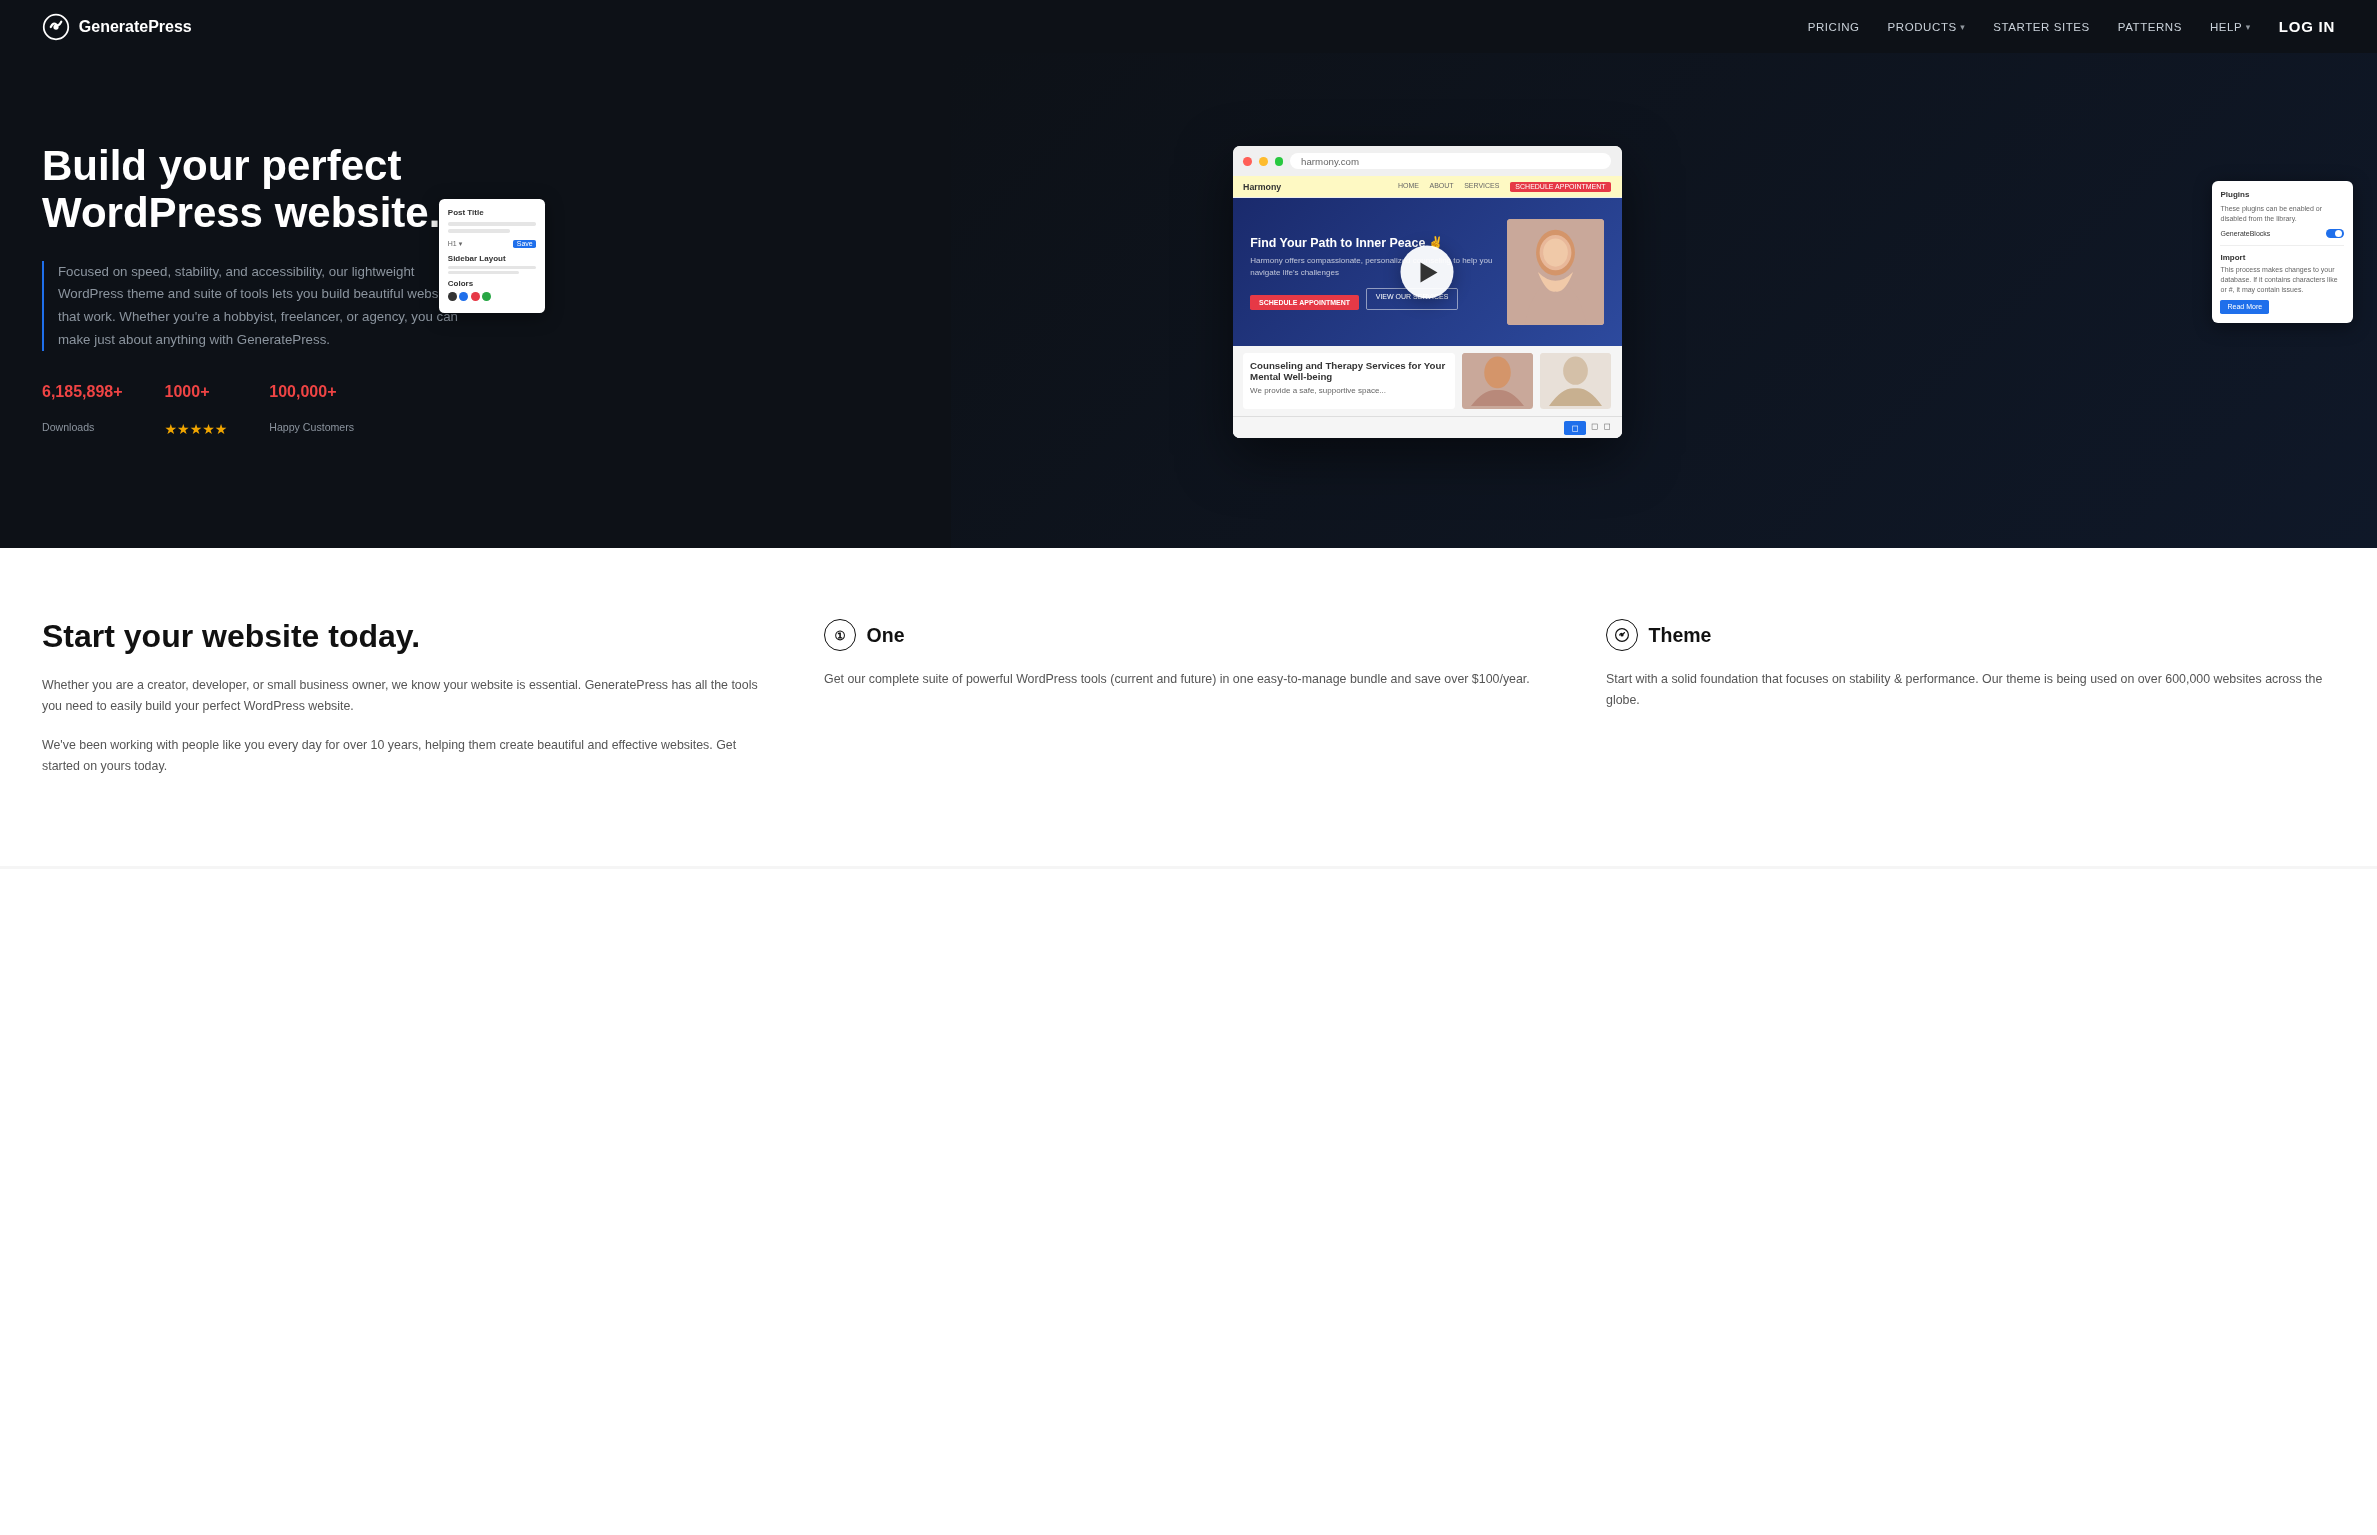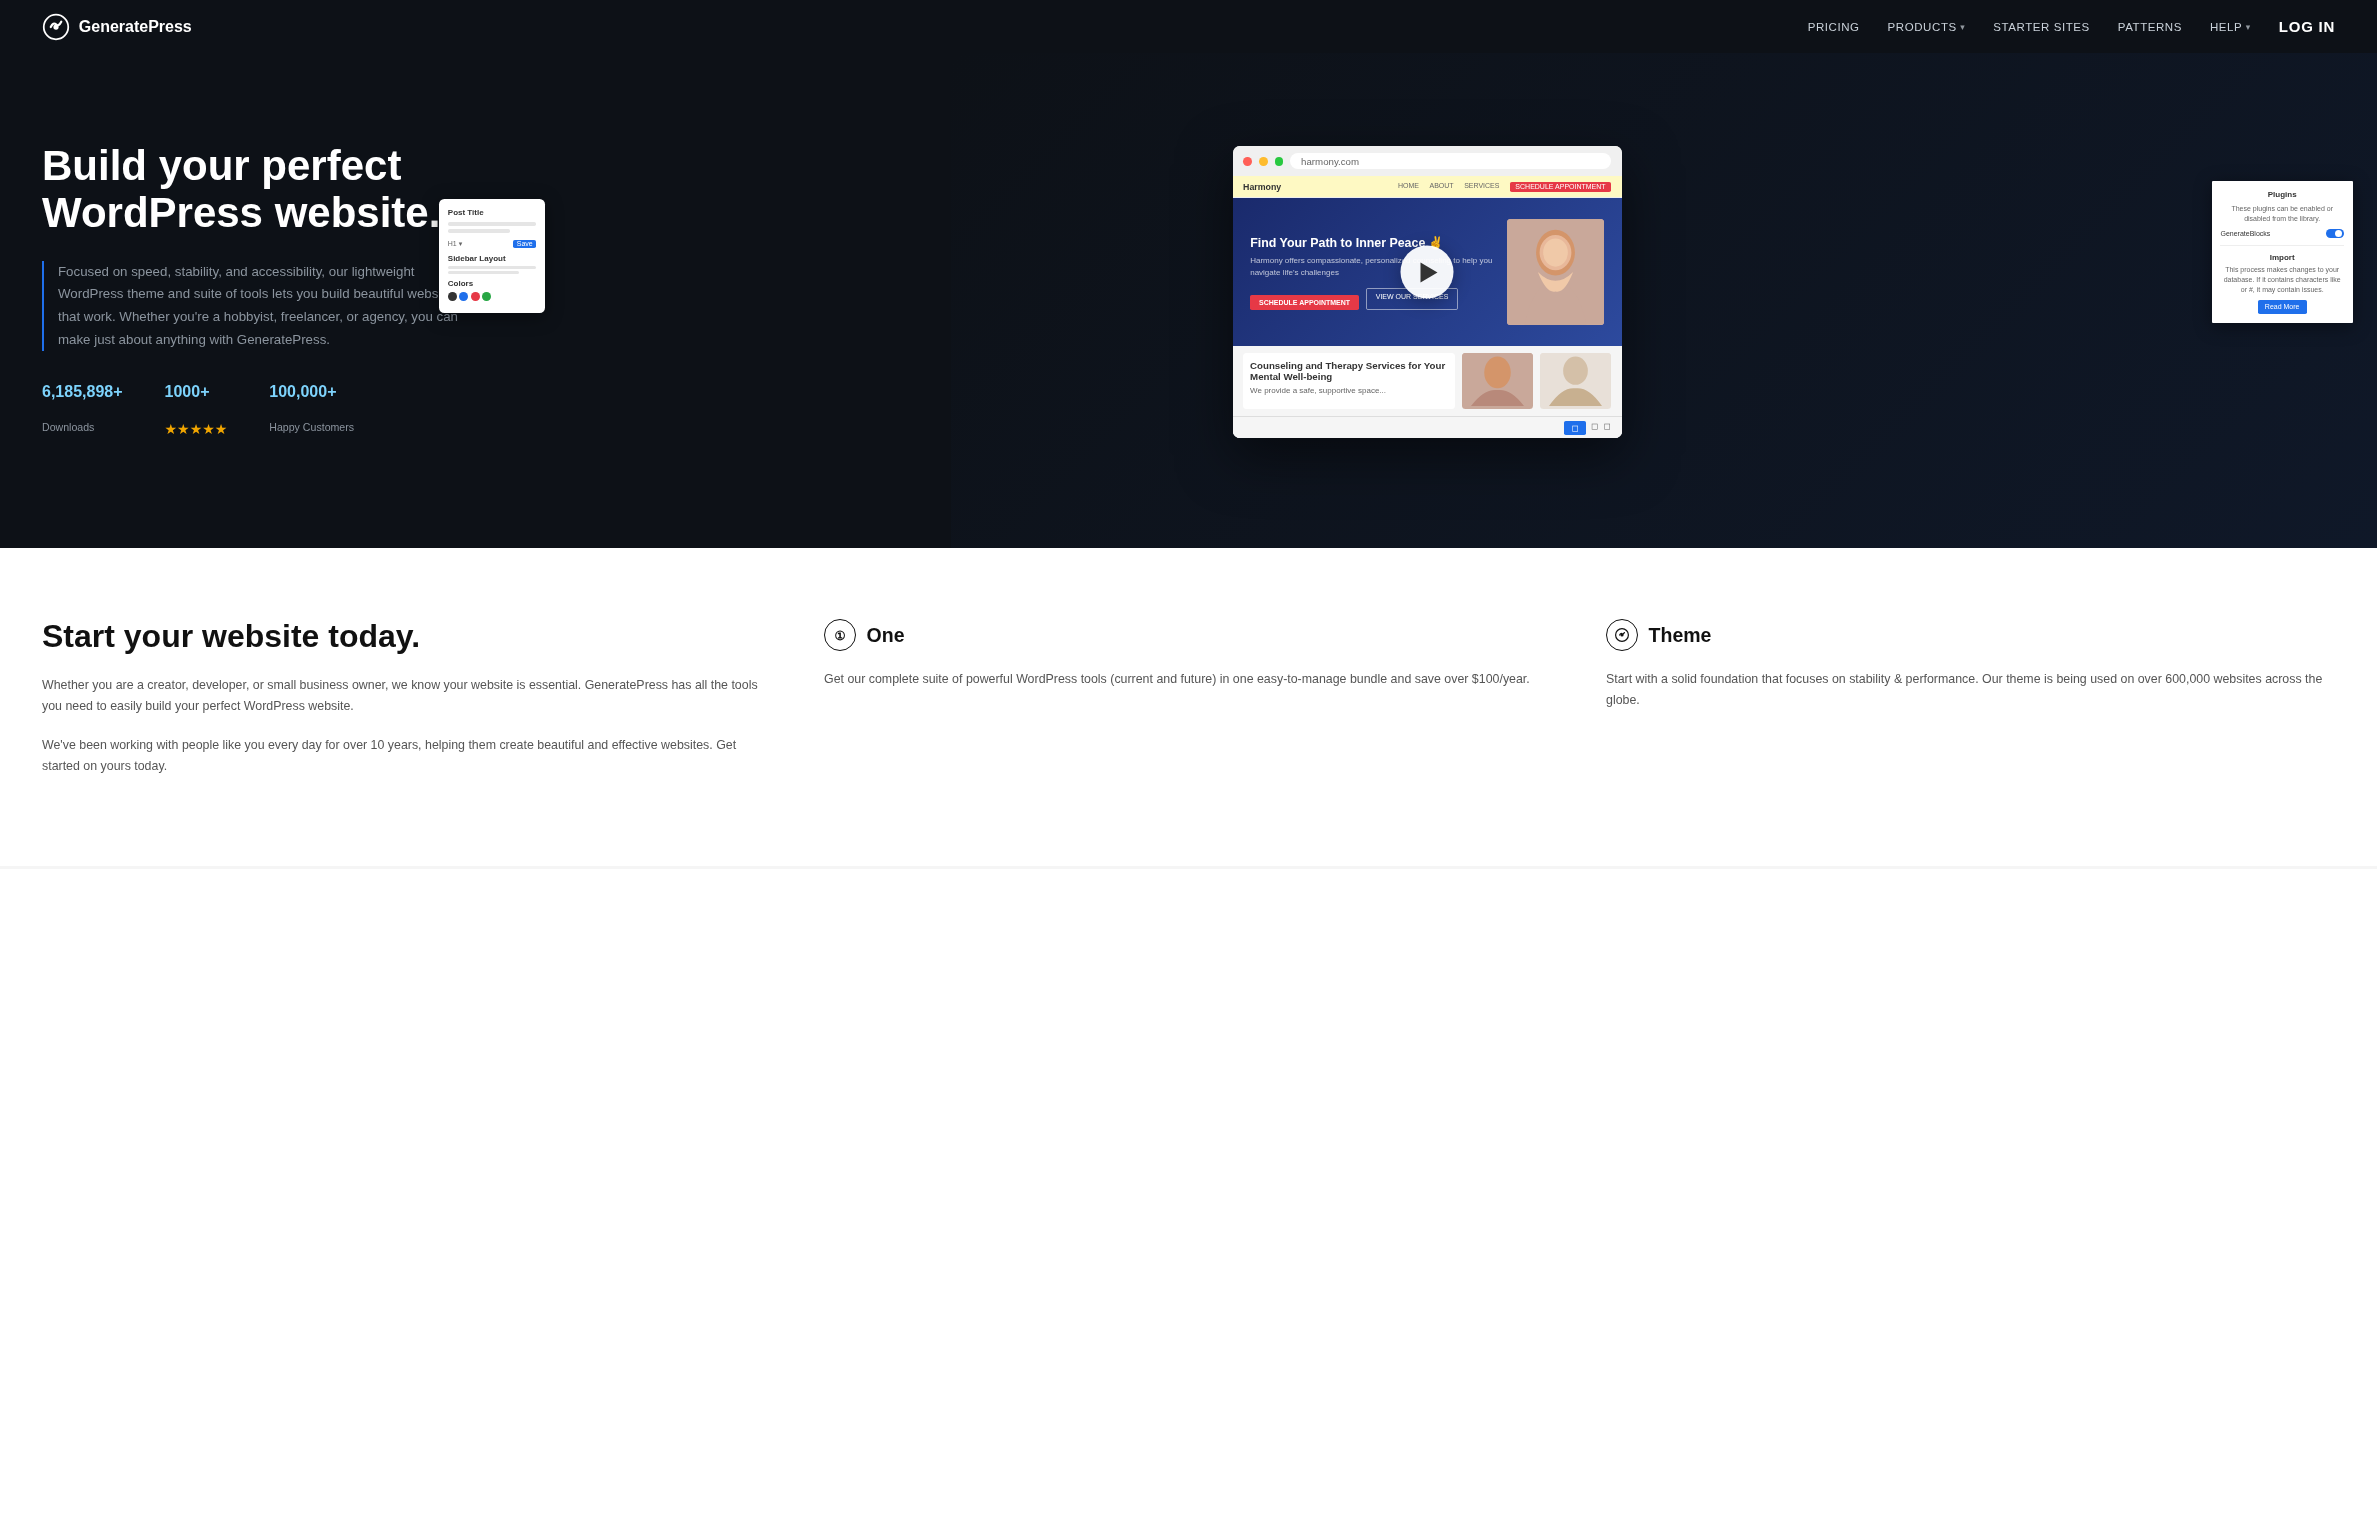--- a/index.html
+++ b/index.html
@@ -114,21 +114,21 @@
       display: flex;
       align-items: center;
       gap: 7px;
     }
     .hero-stats {
       display: flex;
       gap: 42px;
     }
     .stat-item {}
     .stat-number {
-      color: #7dd3fc;
+      color: #ef4444;
       font-size: 16px;
       font-weight: 700;
       margin-bottom: 20px;
     }
     .stat-label {
       color: #8b949e;
       font-size: 10.6px;
     }
     .stat-stars {
       color: #f0a500;
@@ -479,21 +479,21 @@
         </div>
 
         <div style="background:#f5f5f5;padding:3.5px 10.6px;display:flex;justify-content:flex-end;gap:5.3px;border-top:0.9px solid #ddd;">
           <span style="font-size:8.8px;background:#1f6feb;color:#fff;padding:1.8px 7px;border-radius:1.8px;">◻</span>
           <span style="font-size:8.8px;color:#666;">◻</span>
           <span style="font-size:8.8px;color:#666;">◻</span>
         </div>
       </div>
     </div>
 
-    <div class="mockup-admin-panel" style="position:absolute;right:-17.7px;top:35px;background:#fff;border-radius:1px;width:141px;padding:8.8px;box-shadow:0 3.5px 17.7px rgba(0,0,0,0.4);font-size:8px;text-align:center;">
+    <div class="mockup-admin-panel" style="position:absolute;right:-17.7px;top:35px;background:#fff;border-radius:6px;width:141px;padding:8.8px;box-shadow:0 3.5px 17.7px rgba(0,0,0,0.4);font-size:8px;">
       <div class="admin-title" style="font-size:8px;font-weight:700;color:#333;margin-bottom:5.3px;">Plugins</div>
       <div style="color:#666;font-size:7px;margin-bottom:5.3px;line-height:1.4;">These plugins can be enabled or disabled from the library.</div>
       <div style="display:flex;justify-content:space-between;align-items:center;margin-bottom:3.5px;">
         <span style="font-size:7px;color:#333;">GenerateBlocks</span>
         <div style="width:17.7px;height:8.8px;background:#1f6feb;border-radius:4.4px;display:flex;align-items:center;padding:0.9px 1.8px;">
             <div style="width:7px;height:7px;background:#fff;border-radius:50%;margin-left:auto;"></div>
           </div>
       </div>
       <div style="margin-top:7px;padding-top:7px;border-top:0.9px solid #eee;">
         <div style="font-size:8px;font-weight:700;color:#333;margin-bottom:3.5px;">Import</div>

